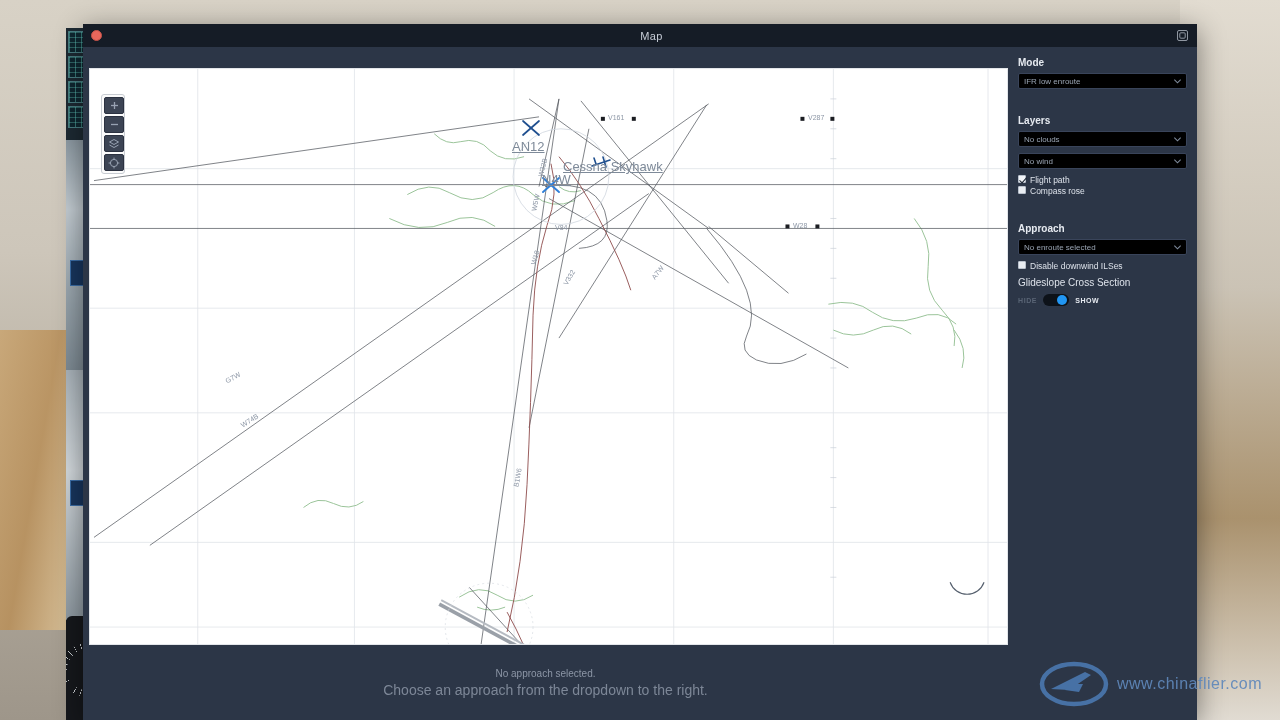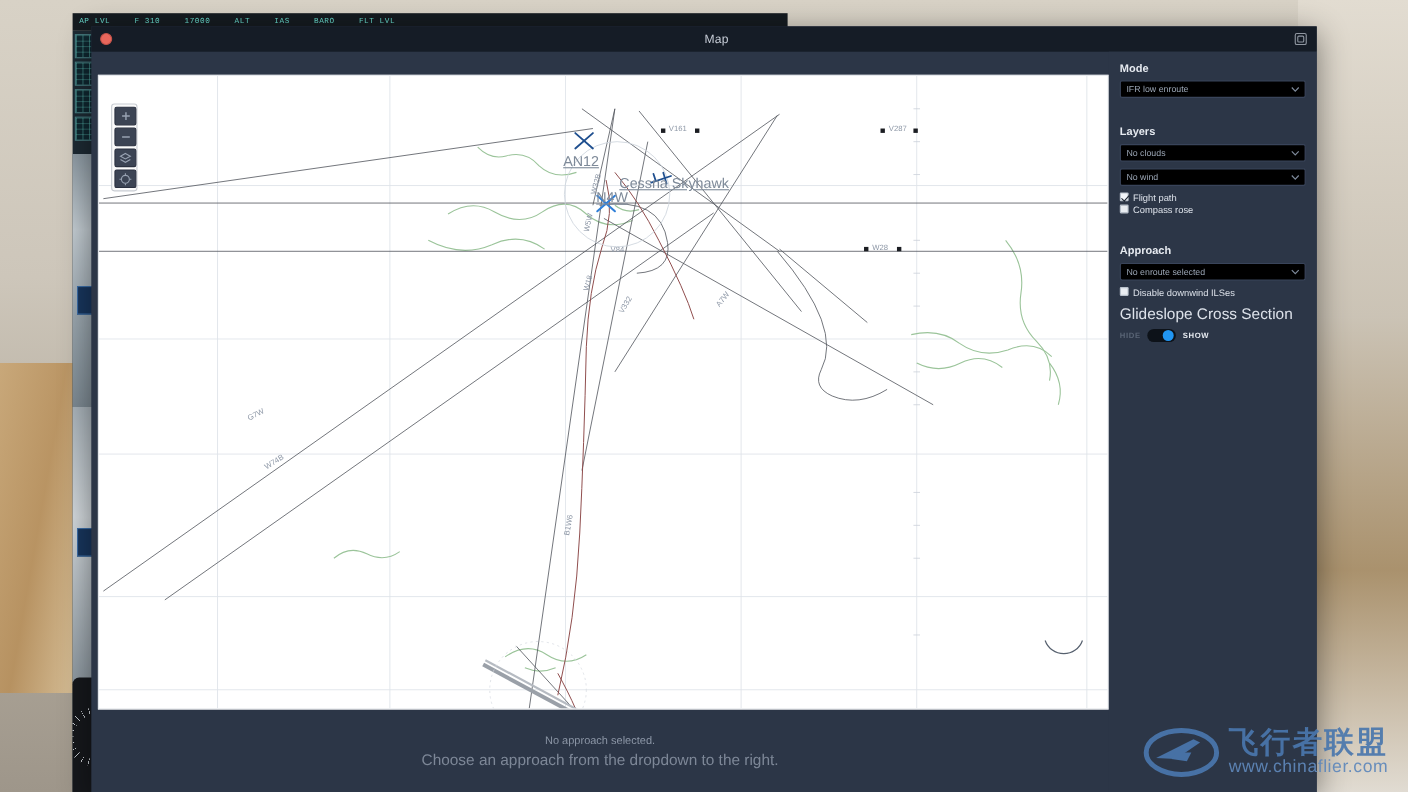--- a/index.html
+++ b/index.html
@@ -185,21 +185,21 @@
     background: #e9edf2; border: 1px solid #b9c1cc;
     position: relative; flex: 0 0 8px;
   }
   .chk.checked { background: #f2f5f9; }
   .chk.checked::after {
     content: ""; position: absolute; left: 2px; top: 0px;
     width: 3px; height: 6px; border: solid #1a2330;
     border-width: 0 1.4px 1.4px 0; transform: rotate(42deg);
   }
   .chk-label { font-size: 8.5px; color: #dde2ea; }
-  .glide-label { font-size: 14px; color: #dde2ea; margin-top: 6px; }
+  .glide-label { font-size: 10px; color: #dde2ea; margin-top: 6px; }
   .toggle-row { display: flex; align-items: center; gap: 6px; margin-top: 6px; }
   .tg-text { font-size: 7px; font-weight: bold; letter-spacing: .6px; }
   .tg-off { color: #5a6576; }
   .tg-on  { color: #e6eaf0; }
   .switch {
     width: 26px; height: 12px; border-radius: 6px;
     background: #0d1219; position: relative; cursor: pointer;
   }
   .switch .knob {
     position: absolute; top: 1px; left: 14px;
@@ -223,29 +223,20 @@
   .wm-url { font-size: 16px; color: #5f88bb; letter-spacing: .5px; }
 </style>
 </head>
 <body>
 
 <div id="desktop">
   <div class="bg-photo"></div>
   <div class="bg-wood"></div>
   <div class="bg-wood2"></div>
 
-  <div class="sim-topbar">
-    <span>AP LVL</span>
-    <span>F 310</span>
-    <span>17000</span>
-    <span>ALT</span>
-    <span>IAS</span>
-    <span>BARO</span>
-    <span>FLT LVL</span>
-  </div>
 
   <div class="sim-leftcol">
     <span class="sim-tile"></span>
     <span class="sim-tile"></span>
     <span class="sim-tile"></span>
     <span class="sim-tile"></span>
   </div>
   <div class="sim-photo-a">
     <div class="sim-blue-box" style="top:120px"></div>
   </div>
@@ -514,16 +505,15 @@
   </div>
 </div>
 
 <div class="watermark">
   <svg width="70" height="56" viewBox="0 0 70 56">
     <ellipse cx="35" cy="28" rx="32" ry="20" fill="none" stroke="#4a77ad" stroke-width="4.5"></ellipse>
     <path d="M12 33 L46 16 L52 19 L30 34 Z" fill="#4a77ad"></path>
     <path d="M30 28 L44 28 L40 36 L26 34 Z" fill="#4a77ad"></path>
   </svg>
   <div class="wm-text">
-    <div class="wm-cn">飞行者联盟</div>
     <div class="wm-url">www.chinaflier.com</div>
   </div>
 </div>
 
 </body></html>

